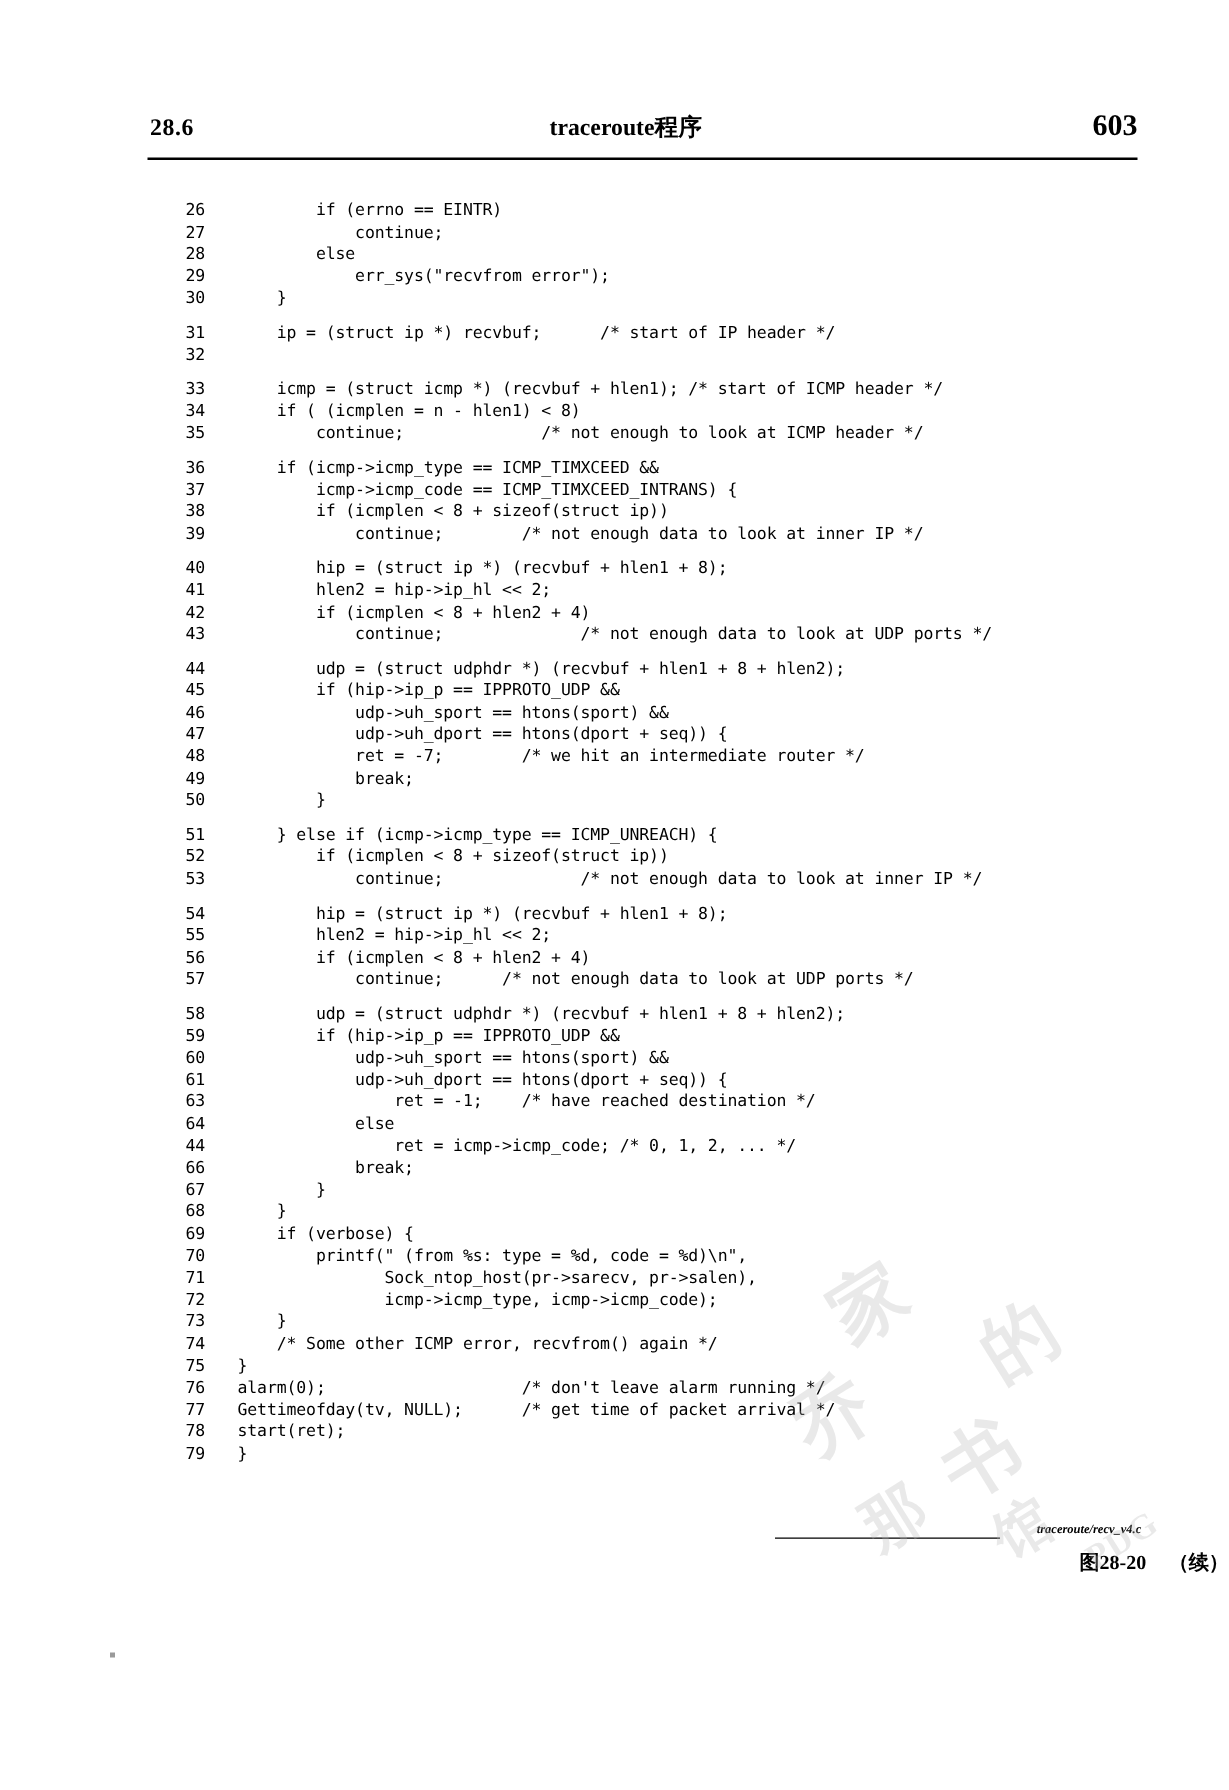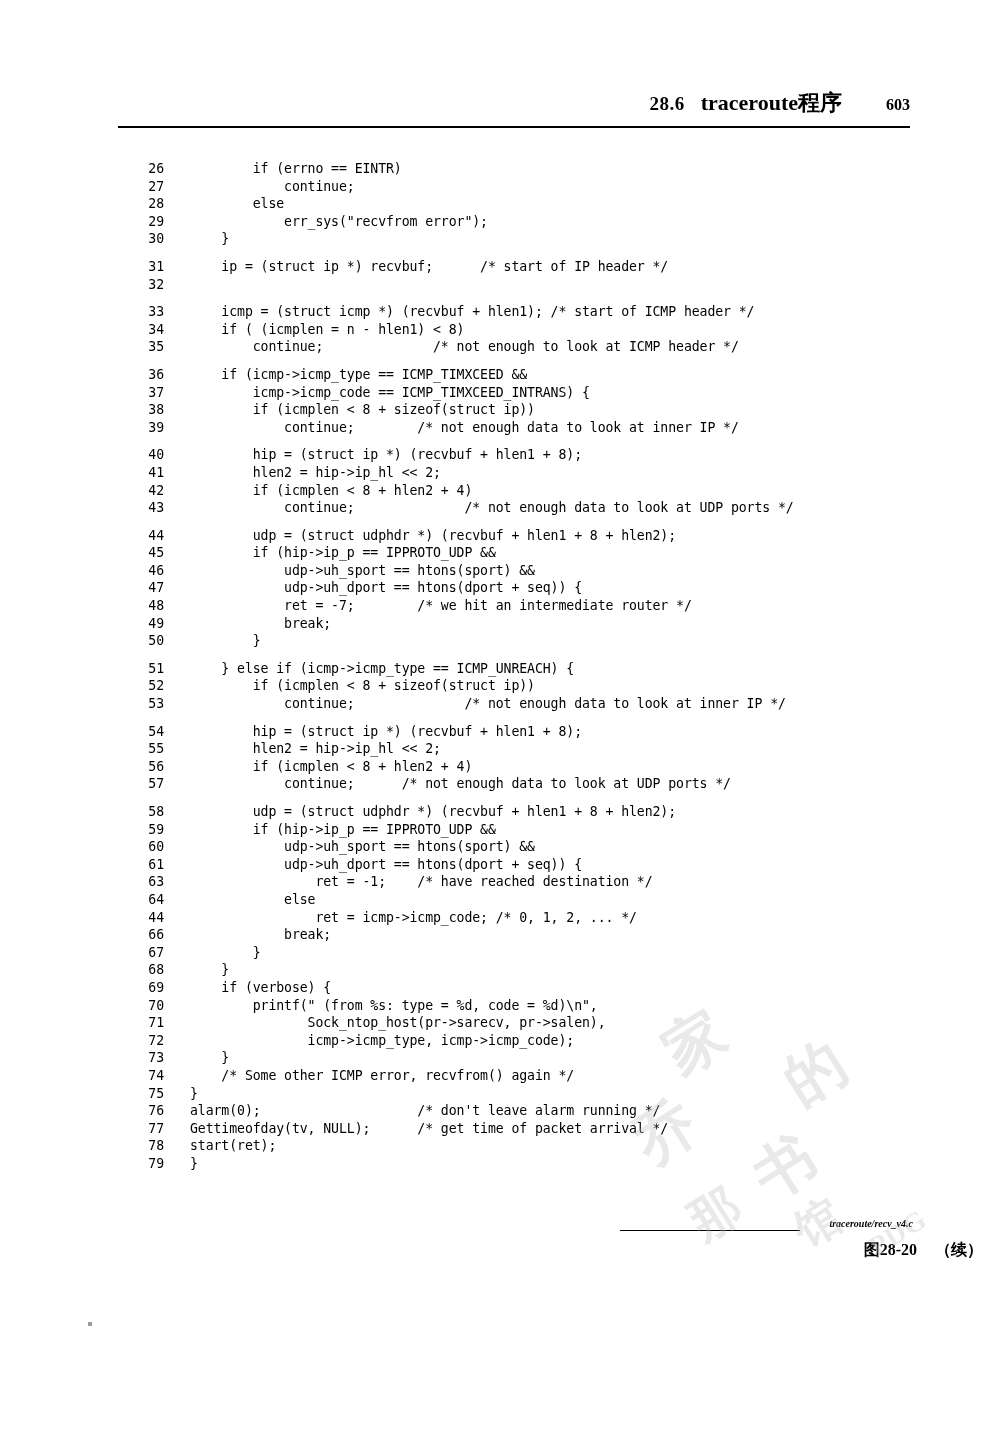--- a/index.html
+++ b/index.html
@@ -22,36 +22,36 @@
     width: 983px; height: 1432px;
   }
 
   
   .header {
     position: absolute;
     left: 120px;
     top: 88px;
     width: 790px;
     display: flex;
-    justify-content: flex-end;
+    justify-content: space-between;
     align-items: baseline;
     font-family: "Liberation Serif", serif;
   }
   .header .sect-num {
     font-size: 19px;
     font-weight: bold;
     letter-spacing: 0.5px;
   }
   .header .sect-title {
-    font-size: 22px;
+    font-size: 19px;
     font-weight: bold;
     margin-left: 16px;
   }
   .header .page-num {
-    font-size: 16px;
+    font-size: 24px;
     font-weight: bold;
     margin-left: 44px;
   }
   .header-rule {
     position: absolute;
     left: 118px;
     top: 126px;
     width: 792px;
     height: 2px;
     background: #000000;

